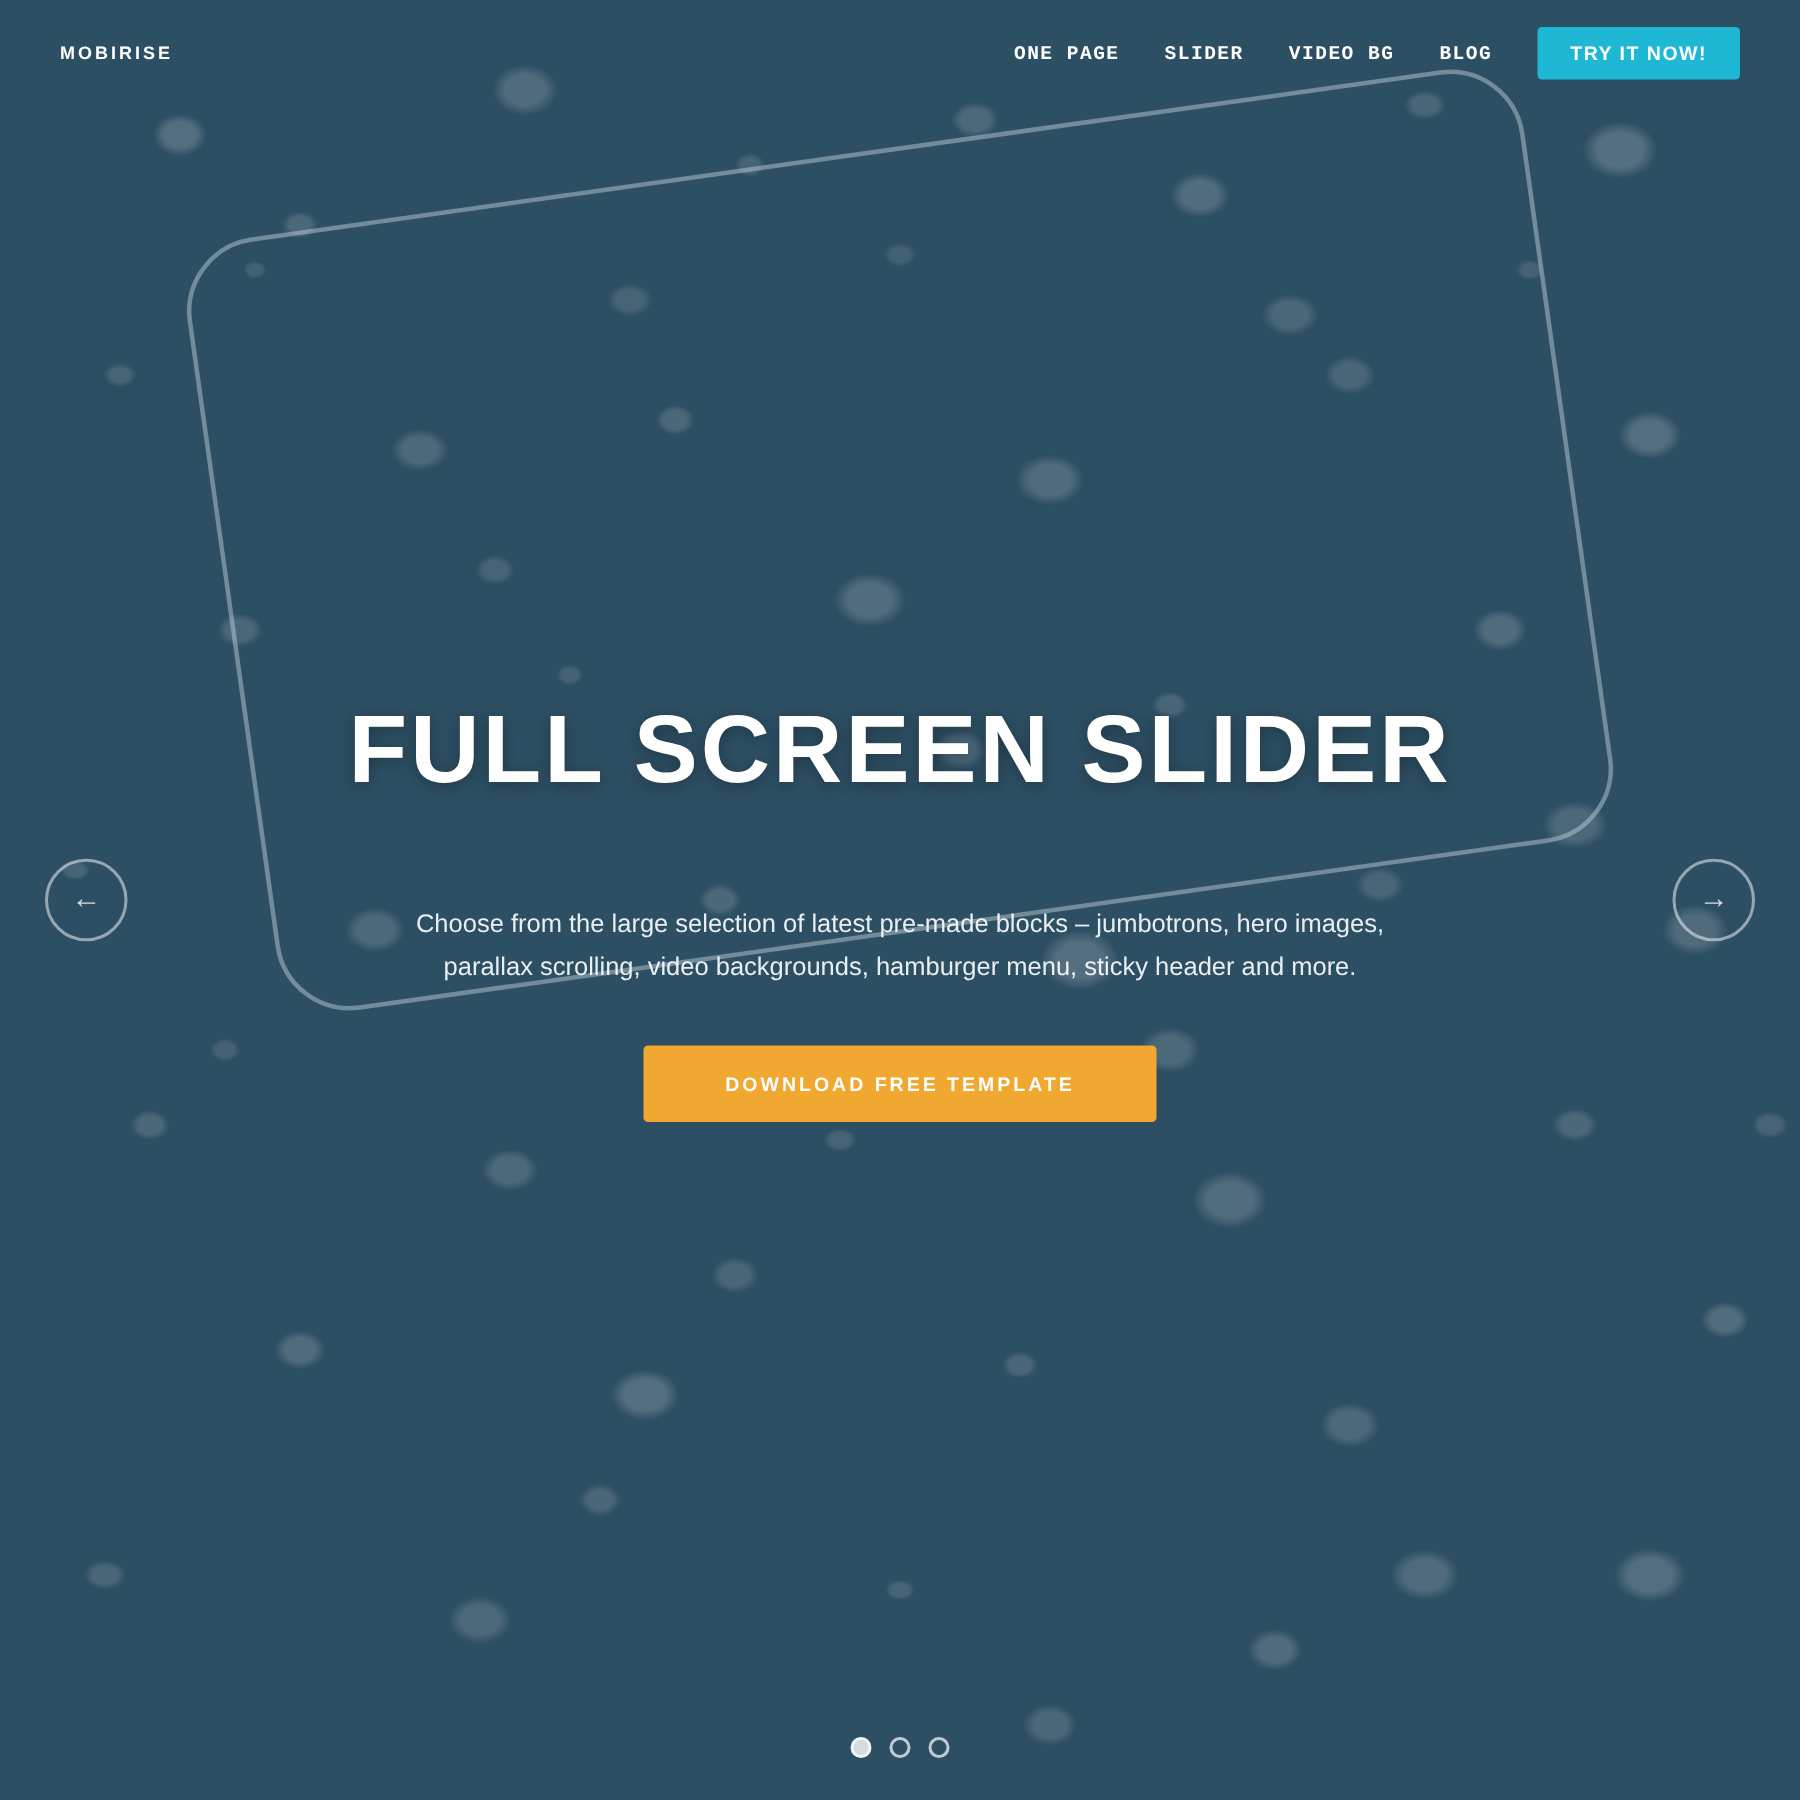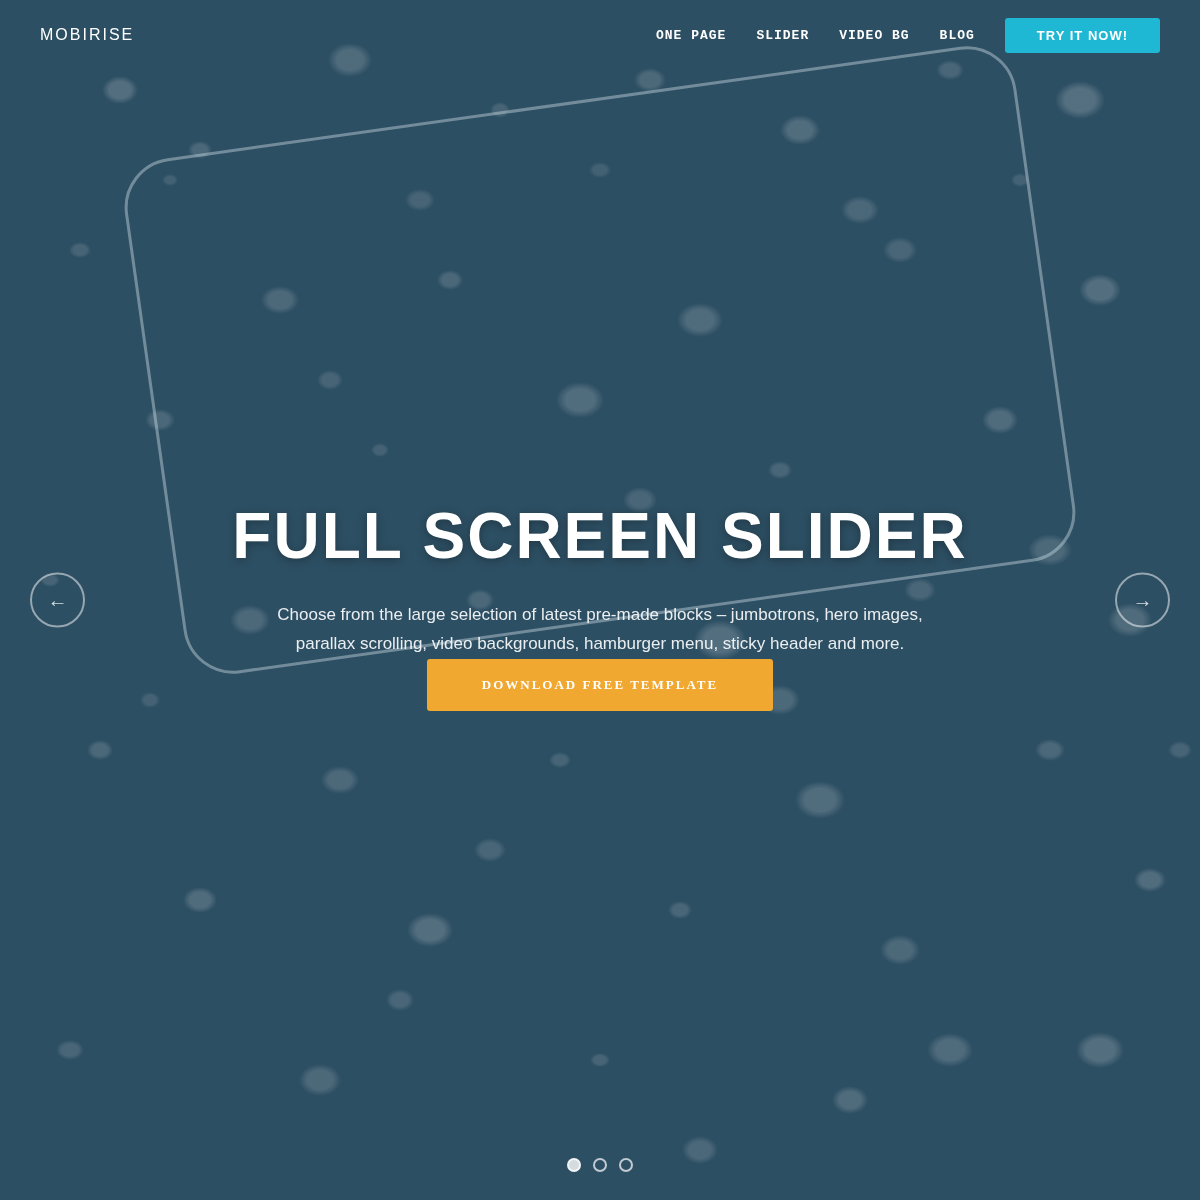--- a/index.html
+++ b/index.html
@@ -112,22 +112,22 @@
       display: flex;
       align-items: center;
       justify-content: space-between;
       padding: 0 40px;
       height: 70px;
       background: transparent;
     }
 
     .navbar-brand {
       color: #ffffff;
-      font-size: 16px;
-      font-weight: 400;
+      font-size: 12px;
+      font-weight: 700;
       letter-spacing: 2px;
       text-transform: uppercase;
     }
 
     .navbar-nav {
       display: flex;
       align-items: center;
       gap: 30px;
     }
 
@@ -142,38 +142,39 @@
       font-family: Liberation Mono, monospace;
     }
 
     .nav-btn {
       background-color: #1fb8d4;
       color: #ffffff;
       font-size: 13px;
       font-weight: 700;
       letter-spacing: 1px;
       text-transform: uppercase;
-      padding: 10px 32px;
+      padding: 10px 22px;
       border: none;
       border-radius: 3px;
       cursor: pointer;
     }
 
     
     .hero-content {
       position: relative;
       z-index: 10;
       flex: 1;
       display: flex;
       flex-direction: column;
       align-items: center;
       justify-content: center;
       text-align: center;
       padding: 0 200px;
       margin-top: -60px;
+      gap: 38px;
     }
 
     .hero-title {
       color: #ffffff;
       font-size: 64px;
       font-weight: 900;
       letter-spacing: 2px;
       text-transform: uppercase;
       margin-bottom: 28px;
       text-shadow: 0 2px 10px rgba(0,0,0,0.3);
@@ -191,21 +192,20 @@
       background-color: #f0a830;
       color: #ffffff;
       font-size: 13px;
       font-weight: 700;
       letter-spacing: 2px;
       text-transform: uppercase;
       padding: 18px 55px;
       border: none;
       border-radius: 3px;
       cursor: pointer;
-      font-family: Liberation Serif, serif;
     }
 
     
     .slider-arrow {
       position: absolute;
       top: 50%;
       transform: translateY(-50%);
       z-index: 20;
       width: 55px;
       height: 55px;

